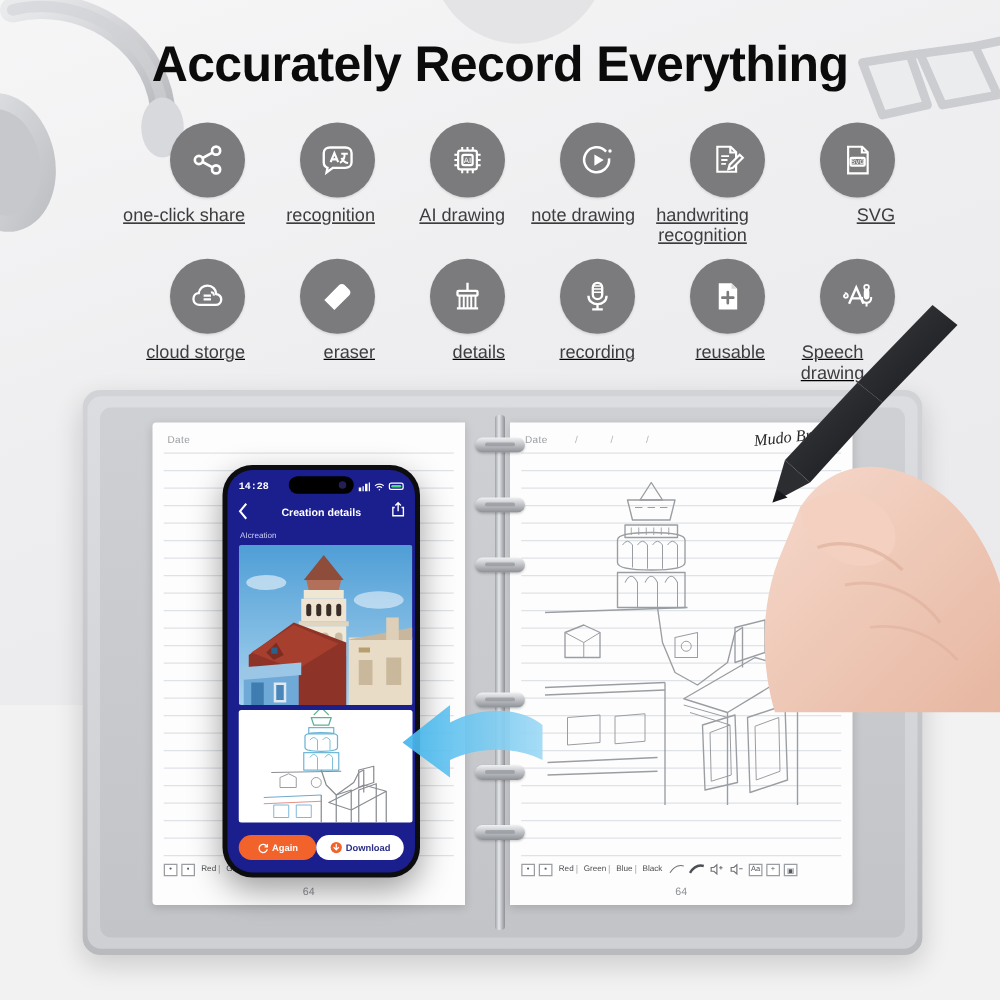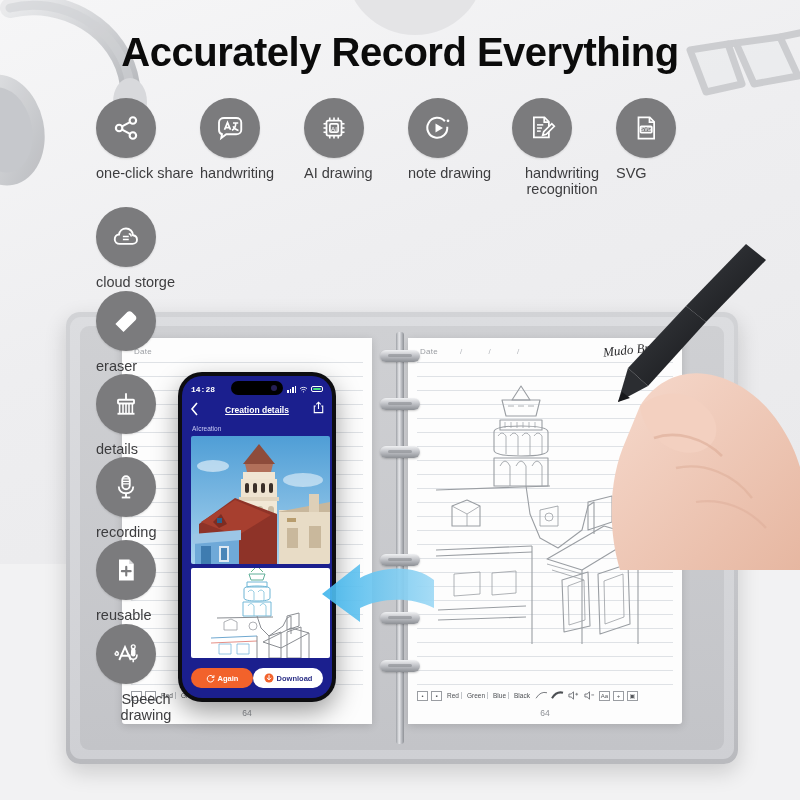--- a/index.html
+++ b/index.html
@@ -21,22 +21,22 @@
   
   .title {
     position:absolute; top:30px; left:0; width:800px; text-align:center;
     font-size:40px; font-weight:bold; color:#0b0b0b; letter-spacing:-.5px;
     font-family:"Liberation Sans", sans-serif; z-index:6;
   }
 
   
   .features { position:absolute; top:98px; left:96px; width:620px; z-index:5; }
   .frow { display:flex; justify-content:space-between; }
-  .frow.r2 { margin-top:10px;flex-direction:column; }
-  .feat { width:100px; display:flex; flex-direction:column; align-items:flex-start; }
+  .frow.r2 { margin-top:10px; }
+  .feat { width:100px; display:flex; flex-direction:column; align-items:flex-end;text-decoration:underline; }
   .fcircle {
     width:60px; height:60px; border-radius:50%; background:#7b7b7d;
     display:flex; align-items:center; justify-content:center;
     box-shadow:0 1px 2px rgba(0,0,0,.12);
   }
   .fcircle svg { display:block; }
   .flabel {
     margin-top:7px; font-size:14.5px; line-height:1.12; color:#3d3d3f;
     text-align:center; font-family:"Liberation Sans", sans-serif;
   }
@@ -112,21 +112,21 @@
   .status { position:absolute; top:6px; left:0; width:100%; height:14px; z-index:4;
             display:flex; justify-content:space-between; padding:0 9px; align-items:center; }
   .st-time { font-size:8px; color:#fff; font-weight:bold; font-family:Liberation Mono, monospace; }
   .st-icons { display:flex; gap:3px; align-items:center; }
   .bars { display:flex; align-items:flex-end; gap:1px; height:7px; }
   .bars i { width:1.5px; background:#fff; display:block; }
   .batt { width:12px; height:6.5px; border:1px solid #fff; border-radius:2px; position:relative; }
   .batt:after{content:"";position:absolute;left:1px;top:1px;bottom:1px;width:8px;background:#4ade80;border-radius:1px;}
   .nav { position:absolute; top:24px; left:0; width:100%; height:20px; display:flex;
          align-items:center; justify-content:center; z-index:4; }
-  .nav-title { font-size:8.5px; color:#fff; font-weight:bold; font-family:"Liberation Sans", sans-serif;text-decoration:underline; }
+  .nav-title { font-size:8.5px; color:#fff; font-weight:bold; font-family:"Liberation Sans", sans-serif; }
   .nav-back { position:absolute; left:8px; top:26px; z-index:5; }
   .nav-share { position:absolute; right:8px; top:25px; z-index:5; }
   .sec-label { position:absolute; top:49px; left:10px; font-size:6.5px; color:#c8cbf5;
                font-family:"Liberation Sans", sans-serif; z-index:4; }
   .photo { position:absolute; left:9px; top:60px; width:139px; height:128px; overflow:hidden;
            border-radius:2px; }
   .sketch { position:absolute; left:9px; top:192px; width:139px; height:90px;
             background:#fff; border-radius:2px; overflow:hidden; }
   .pbtns { position:absolute; bottom:10px; left:9px; right:9px; display:flex;
            justify-content:space-between; z-index:4; }
@@ -191,21 +191,21 @@
       </div>
 
       <div class="feat">
         <div class="fcircle">
           <svg width="30" height="30" viewBox="0 0 24 24" fill="none" stroke="#fff" stroke-width="1.5">
             <path d="M3.2 7.5 C3.2 5.3 5 4 7.2 4 L17 4 C19.2 4 21 5.3 21 7.5 L21 13.5 C21 15.7 19.2 17 17 17 L9 17 L5 20 L5.6 17 C4.1 16.5 3.2 15.2 3.2 13.5 Z"></path>
             <path d="M7.6 13.4 L10 7.6 L12.4 13.4 M8.5 11.6 L11.5 11.6" stroke-width="1.4"></path>
             <path d="M14.4 8 L18.6 8 M16.5 8 L16.5 9 C16.5 11.5 15 13 13.6 13.8 M14.6 10.6 C15.3 12.6 17 13.6 18.8 14" stroke-width="1.3"></path>
           </svg>
         </div>
-        <div class="flabel">handwriting</div>
+        <div class="flabel">recognition</div>
       </div>
 
       <div class="feat">
         <div class="fcircle">
           <svg width="30" height="30" viewBox="0 0 24 24" fill="none" stroke="#fff" stroke-width="1.4">
             <rect x="6" y="6" width="12" height="12" rx="1.4"></rect>
             <rect x="8.7" y="8.7" width="6.6" height="6.6" rx="1"></rect>
             <g stroke-width="1.3">
               <line x1="8.6" y1="6" x2="8.6" y2="3.6"></line>
                 <line x1="12" y1="6" x2="12" y2="3.6"></line>

